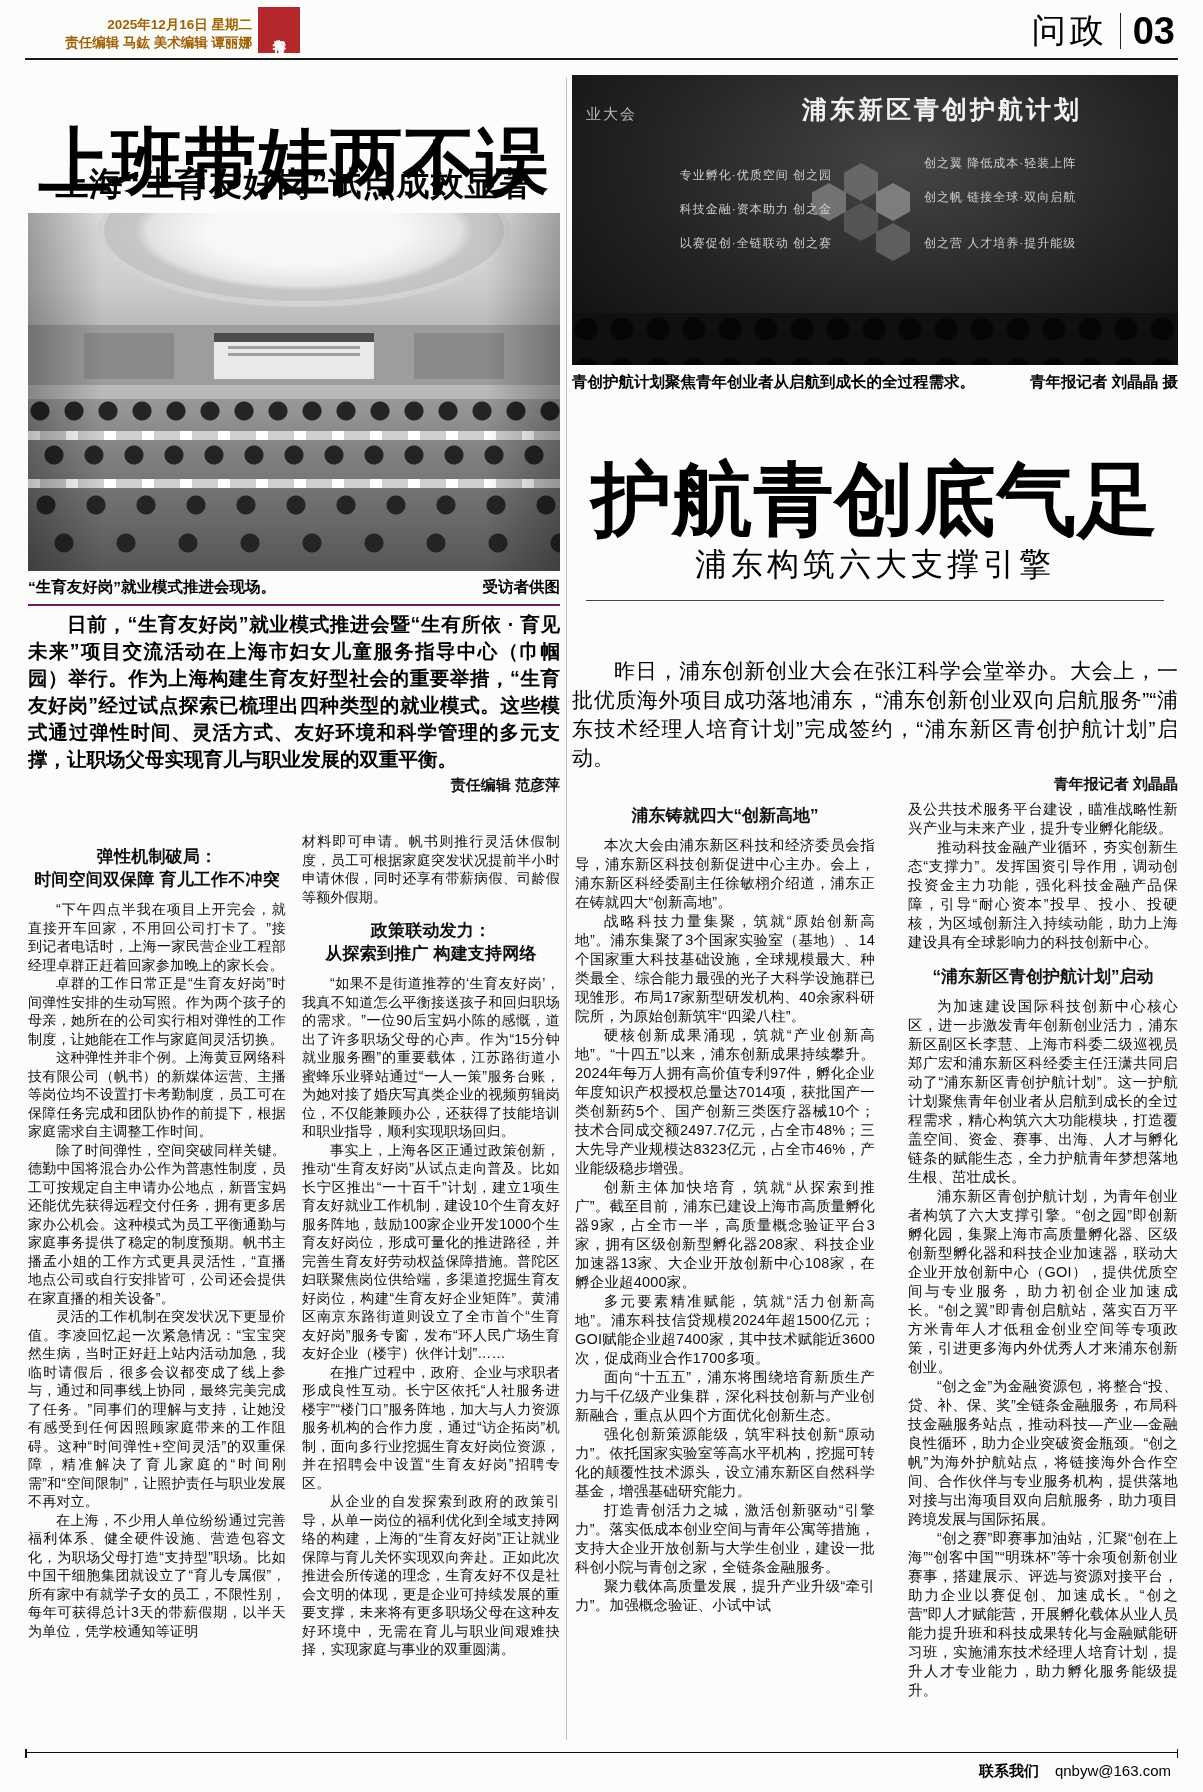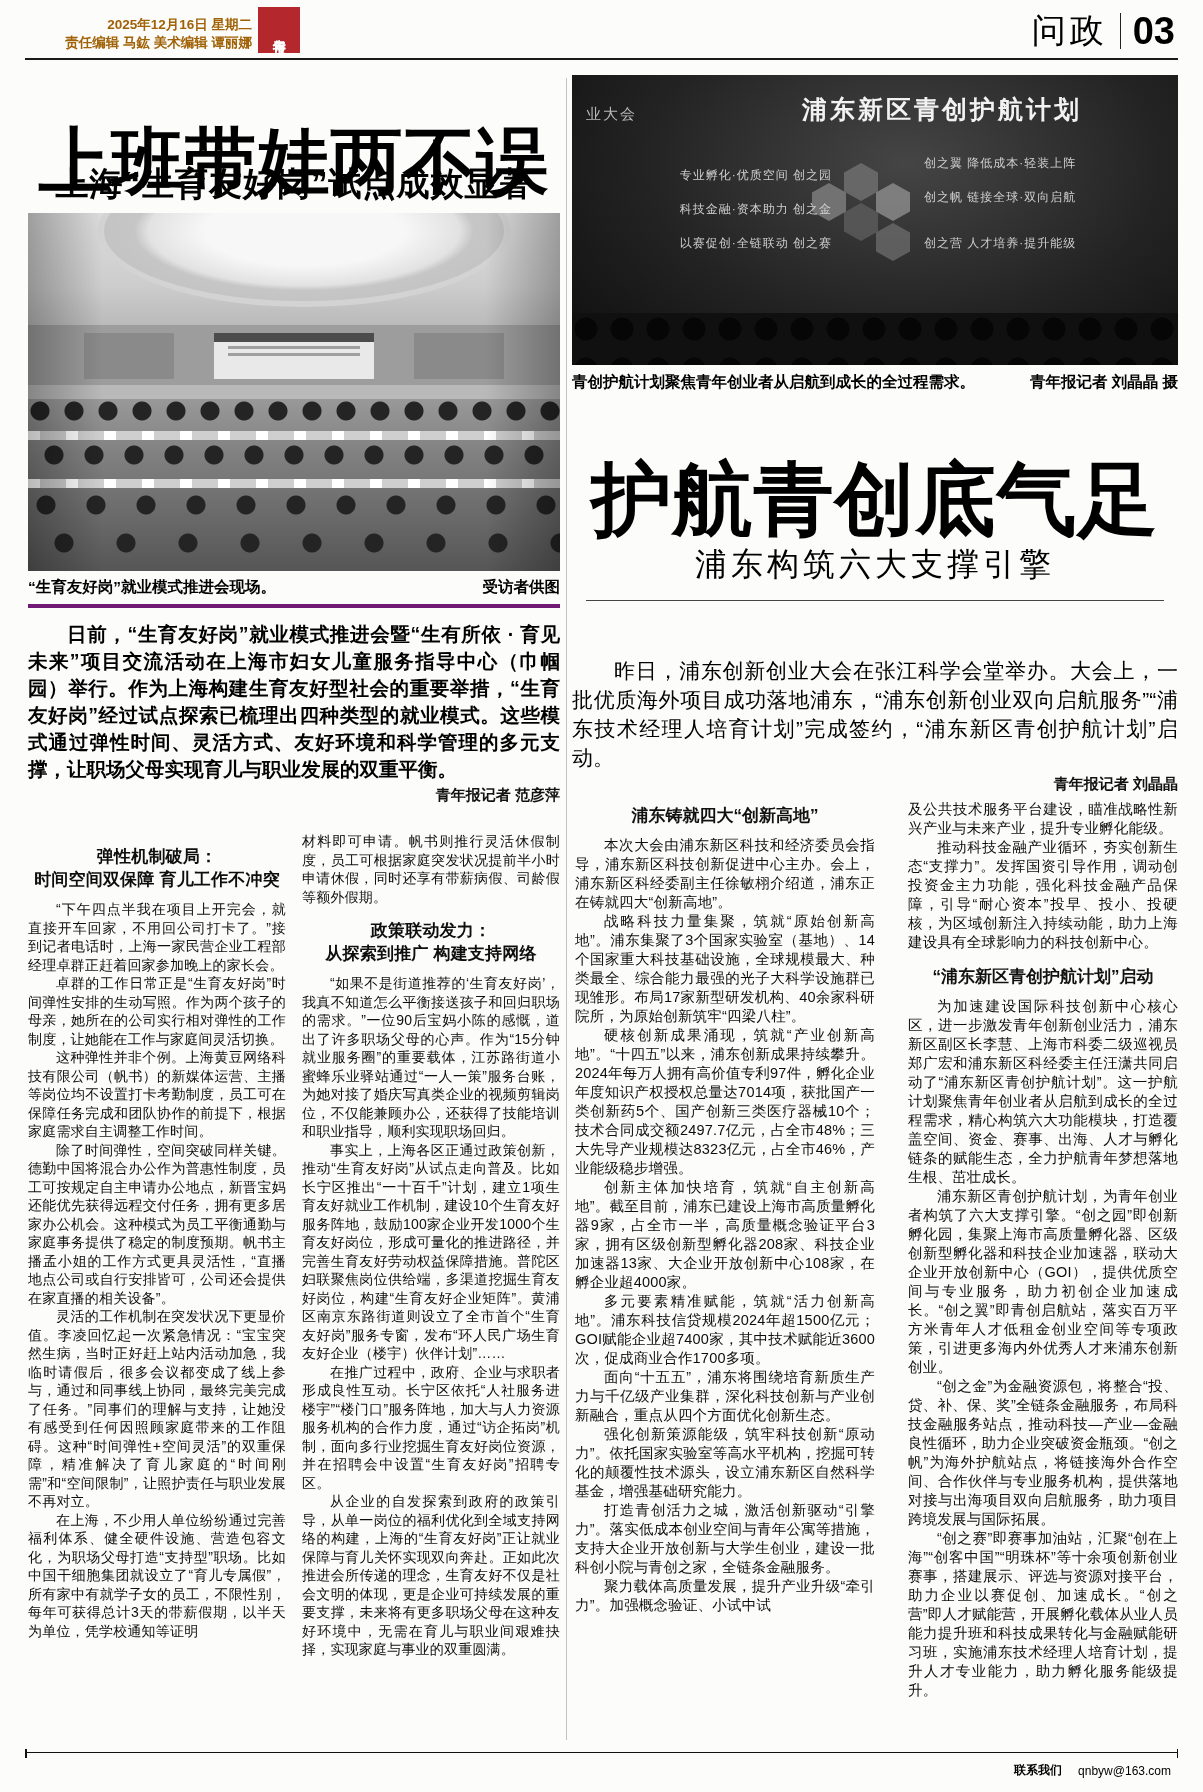--- a/index.html
+++ b/index.html
@@ -45,21 +45,21 @@
   .screen.sideR{right:56px;width:90px;}
   .stage-floor{position:absolute;left:0;top:172px;width:532px;height:14px;background:#b9b9b9;}
   .crowd-row{position:absolute;left:0;width:532px;
              background-image:radial-gradient(circle at 12px 10px,#242424 9px,rgba(0,0,0,0) 10px);}
   .table-strip{position:absolute;left:0;width:532px;height:9px;
                background:linear-gradient(#e6e6e6,#bfbfbf);
                background-image:repeating-linear-gradient(90deg,#fff 0 12px,#cfcfcf 12px 38px);}
   .photoL .vig{position:absolute;inset:0;
       background:linear-gradient(90deg,rgba(0,0,0,.28),rgba(0,0,0,0) 14%,rgba(0,0,0,0) 86%,rgba(0,0,0,.28));}
   .l-caption{position:absolute;left:28px;top:577px;width:532px;}
-  .l-leadwrap{position:absolute;left:28px;top:604px;width:532px;border-top:4px solid #701a75;padding-top:13px;}
+  .l-leadwrap{position:absolute;left:28px;top:604px;width:532px;border-top:2px solid #701a75;padding-top:5px;}
   .l-lead{font-size:19.5px;font-weight:700;line-height:27px;color:#000;}
   .l-body{position:absolute;left:28px;top:832px;width:532px;height:908px;display:flex;gap:16px;overflow:hidden;}
   .l-col{width:258px;font-size:14px;line-height:18.5px;letter-spacing:.2px;color:#0e0e0e;}
   .l-col p{margin-bottom:0;}
 
   
   .mid-rule{position:absolute;left:566px;top:78px;width:1px;height:1662px;background:#c2c2c2;}
 
   
   .photoR{position:absolute;left:572px;top:75px;width:606px;height:290px;overflow:hidden;color:#ddd;
@@ -86,21 +86,21 @@
   .r-lead{font-size:21px;font-weight:400;line-height:29px;color:#000;margin-top:44px;}
   .r-body{position:absolute;left:575px;top:800px;width:603px;height:977px;display:flex;gap:33px;overflow:hidden;}
   .r-colC{width:300px;}
   .r-colD{width:270px;}
   .r-body p{font-size:14.5px;line-height:19px;letter-spacing:.2px;color:#0e0e0e;}
 
   
   .foot-rule{position:absolute;left:25px;right:25px;top:1752px;border-top:1.5px solid #111;}
   .foot-rule:before,.foot-rule:after{content:"";position:absolute;top:-4px;width:1.5px;height:9px;background:#111;}
   .foot-rule:before{left:0;} .foot-rule:after{right:0;}
-  .foot-contact{position:absolute;right:32px;top:1762px;font-size:12px;color:#000;display:flex;gap:16px;align-items:center;}
+  .foot-contact{position:absolute;right:32px;top:1762px;font-size:15px;color:#000;display:flex;gap:16px;align-items:flex-start;}
   .foot-contact .lbl{font-weight:700;}
 </style>
 </head>
 <body>
 
 <div class="page">
 
   <div class="date-block">
     <div>2025年12月16日 星期二</div>
     <div>责任编辑 马鈜 美术编辑 谭丽娜</div>
@@ -142,21 +142,21 @@
       <div class="vig"></div>
     </div>
 
     <div class="l-caption cap-row">
       <span>“生育友好岗”就业模式推进会现场。</span>
       <span>受访者供图</span>
     </div>
 
     <div class="l-leadwrap">
       <p class="l-lead para">日前，“生育友好岗”就业模式推进会暨“生有所依 · 育见未来”项目交流活动在上海市妇女儿童服务指导中心（巾帼园）举行。作为上海构建生育友好型社会的重要举措，“生育友好岗”经过试点探索已梳理出四种类型的就业模式。这些模式通过弹性时间、灵活方式、友好环境和科学管理的多元支撑，让职场父母实现育儿与职业发展的双重平衡。</p>
-      <div class="byline">青年报记者 范彦萍</div>
+      <div class="byline">责任编辑 范彦萍</div>
     </div>
 
     <div class="l-body">
       <div class="l-col">
         <div class="sec-head">
           <span style="display:block">弹性机制破局：</span>
           <span style="display:block">时间空间双保障 育儿工作不冲突</span>
         </div>
         <p class="para">“下午四点半我在项目上开完会，就直接开车回家，不用回公司打卡了。”接到记者电话时，上海一家民营企业工程部经理卓群正赶着回家参加晚上的家长会。</p>
         <p class="para">卓群的工作日常正是“生育友好岗”时间弹性安排的生动写照。作为两个孩子的母亲，她所在的公司实行相对弹性的工作制度，让她能在工作与家庭间灵活切换。</p>
@@ -213,21 +213,21 @@
       <p class="r-lead para">昨日，浦东创新创业大会在张江科学会堂举办。大会上，一批优质海外项目成功落地浦东，“浦东创新创业双向启航服务”“浦东技术经理人培育计划”完成签约，“浦东新区青创护航计划”启动。</p>
       <div class="byline">青年报记者 刘晶晶</div>
     </div>
 
     <div class="r-body">
       <div class="r-colC">
         <div class="sec-head" style="margin-top:4px;">浦东铸就四大“创新高地”</div>
         <p class="para">本次大会由浦东新区科技和经济委员会指导，浦东新区科技创新促进中心主办。会上，浦东新区科经委副主任徐敏栩介绍道，浦东正在铸就四大“创新高地”。</p>
         <p class="para">战略科技力量集聚，筑就“原始创新高地”。浦东集聚了3个国家实验室（基地）、14个国家重大科技基础设施，全球规模最大、种类最全、综合能力最强的光子大科学设施群已现雏形。布局17家新型研发机构、40余家科研院所，为原始创新筑牢“四梁八柱”。</p>
         <p class="para">硬核创新成果涌现，筑就“产业创新高地”。“十四五”以来，浦东创新成果持续攀升。2024年每万人拥有高价值专利97件，孵化企业年度知识产权授权总量达7014项，获批国产一类创新药5个、国产创新三类医疗器械10个；技术合同成交额2497.7亿元，占全市48%；三大先导产业规模达8323亿元，占全市46%，产业能级稳步增强。</p>
-        <p class="para">创新主体加快培育，筑就“自主创新高地”。截至目前，浦东已建设上海市高质量孵化器9家，占全市一半，高质量概念验证平台3家，拥有区级创新型孵化器208家、科技企业加速器13家、大企业开放创新中心108家，在孵企业超4000家。</p>
+        <p class="para">创新主体加快培育，筑就“从探索到推广”。截至目前，浦东已建设上海市高质量孵化器9家，占全市一半，高质量概念验证平台3家，拥有区级创新型孵化器208家、科技企业加速器13家、大企业开放创新中心108家，在孵企业超4000家。</p>
         <p class="para">多元要素精准赋能，筑就“活力创新高地”。浦东科技信贷规模2024年超1500亿元；GOI赋能企业超7400家，其中技术赋能近3600次，促成商业合作1700多项。</p>
         <p class="para">面向“十五五”，浦东将围绕培育新质生产力与千亿级产业集群，深化科技创新与产业创新融合，重点从四个方面优化创新生态。</p>
         <p class="para">强化创新策源能级，筑牢科技创新“原动力”。依托国家实验室等高水平机构，挖掘可转化的颠覆性技术源头，设立浦东新区自然科学基金，增强基础研究能力。</p>
         <p class="para">打造青创活力之城，激活创新驱动“引擎力”。落实低成本创业空间与青年公寓等措施，支持大企业开放创新与大学生创业，建设一批科创小院与青创之家，全链条金融服务。</p>
         <p class="para">聚力载体高质量发展，提升产业升级“牵引力”。加强概念验证、小试中试</p>
       </div>
       <div class="r-colD">
         <p class="cont">及公共技术服务平台建设，瞄准战略性新兴产业与未来产业，提升专业孵化能级。</p>
         <p class="para">推动科技金融产业循环，夯实创新生态“支撑力”。发挥国资引导作用，调动创投资金主力功能，强化科技金融产品保障，引导“耐心资本”投早、投小、投硬核，为区域创新注入持续动能，助力上海建设具有全球影响力的科技创新中心。</p>
         <div class="sec-head">“浦东新区青创护航计划”启动</div>

